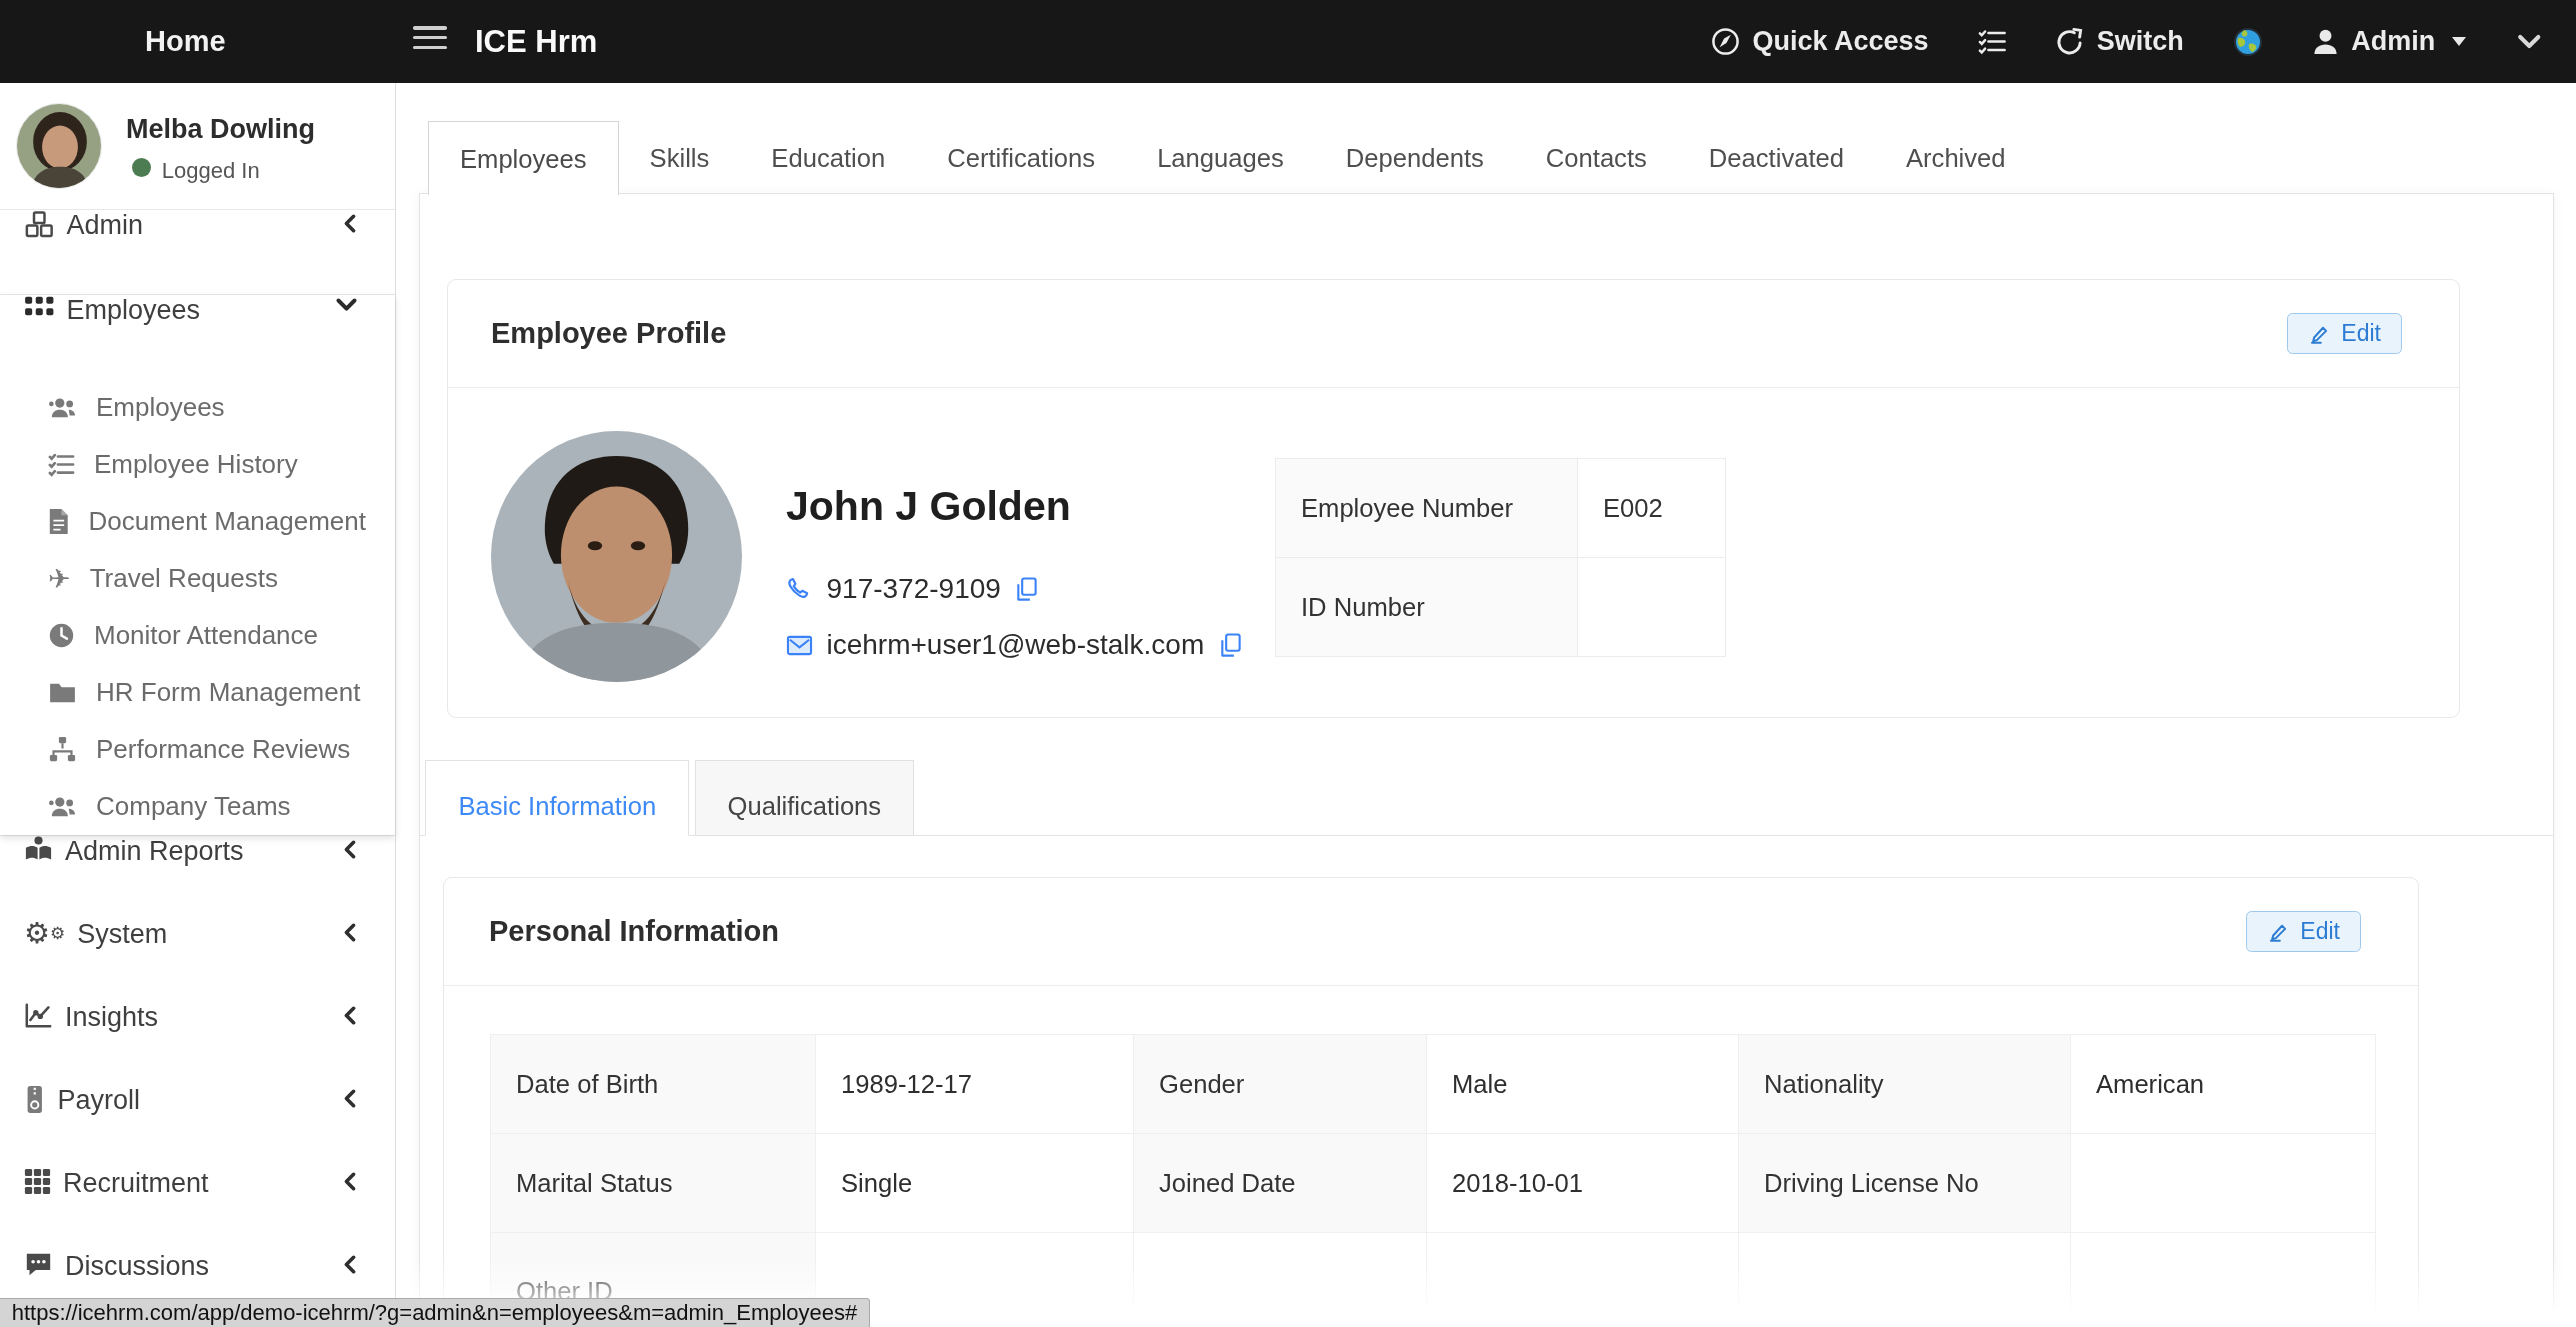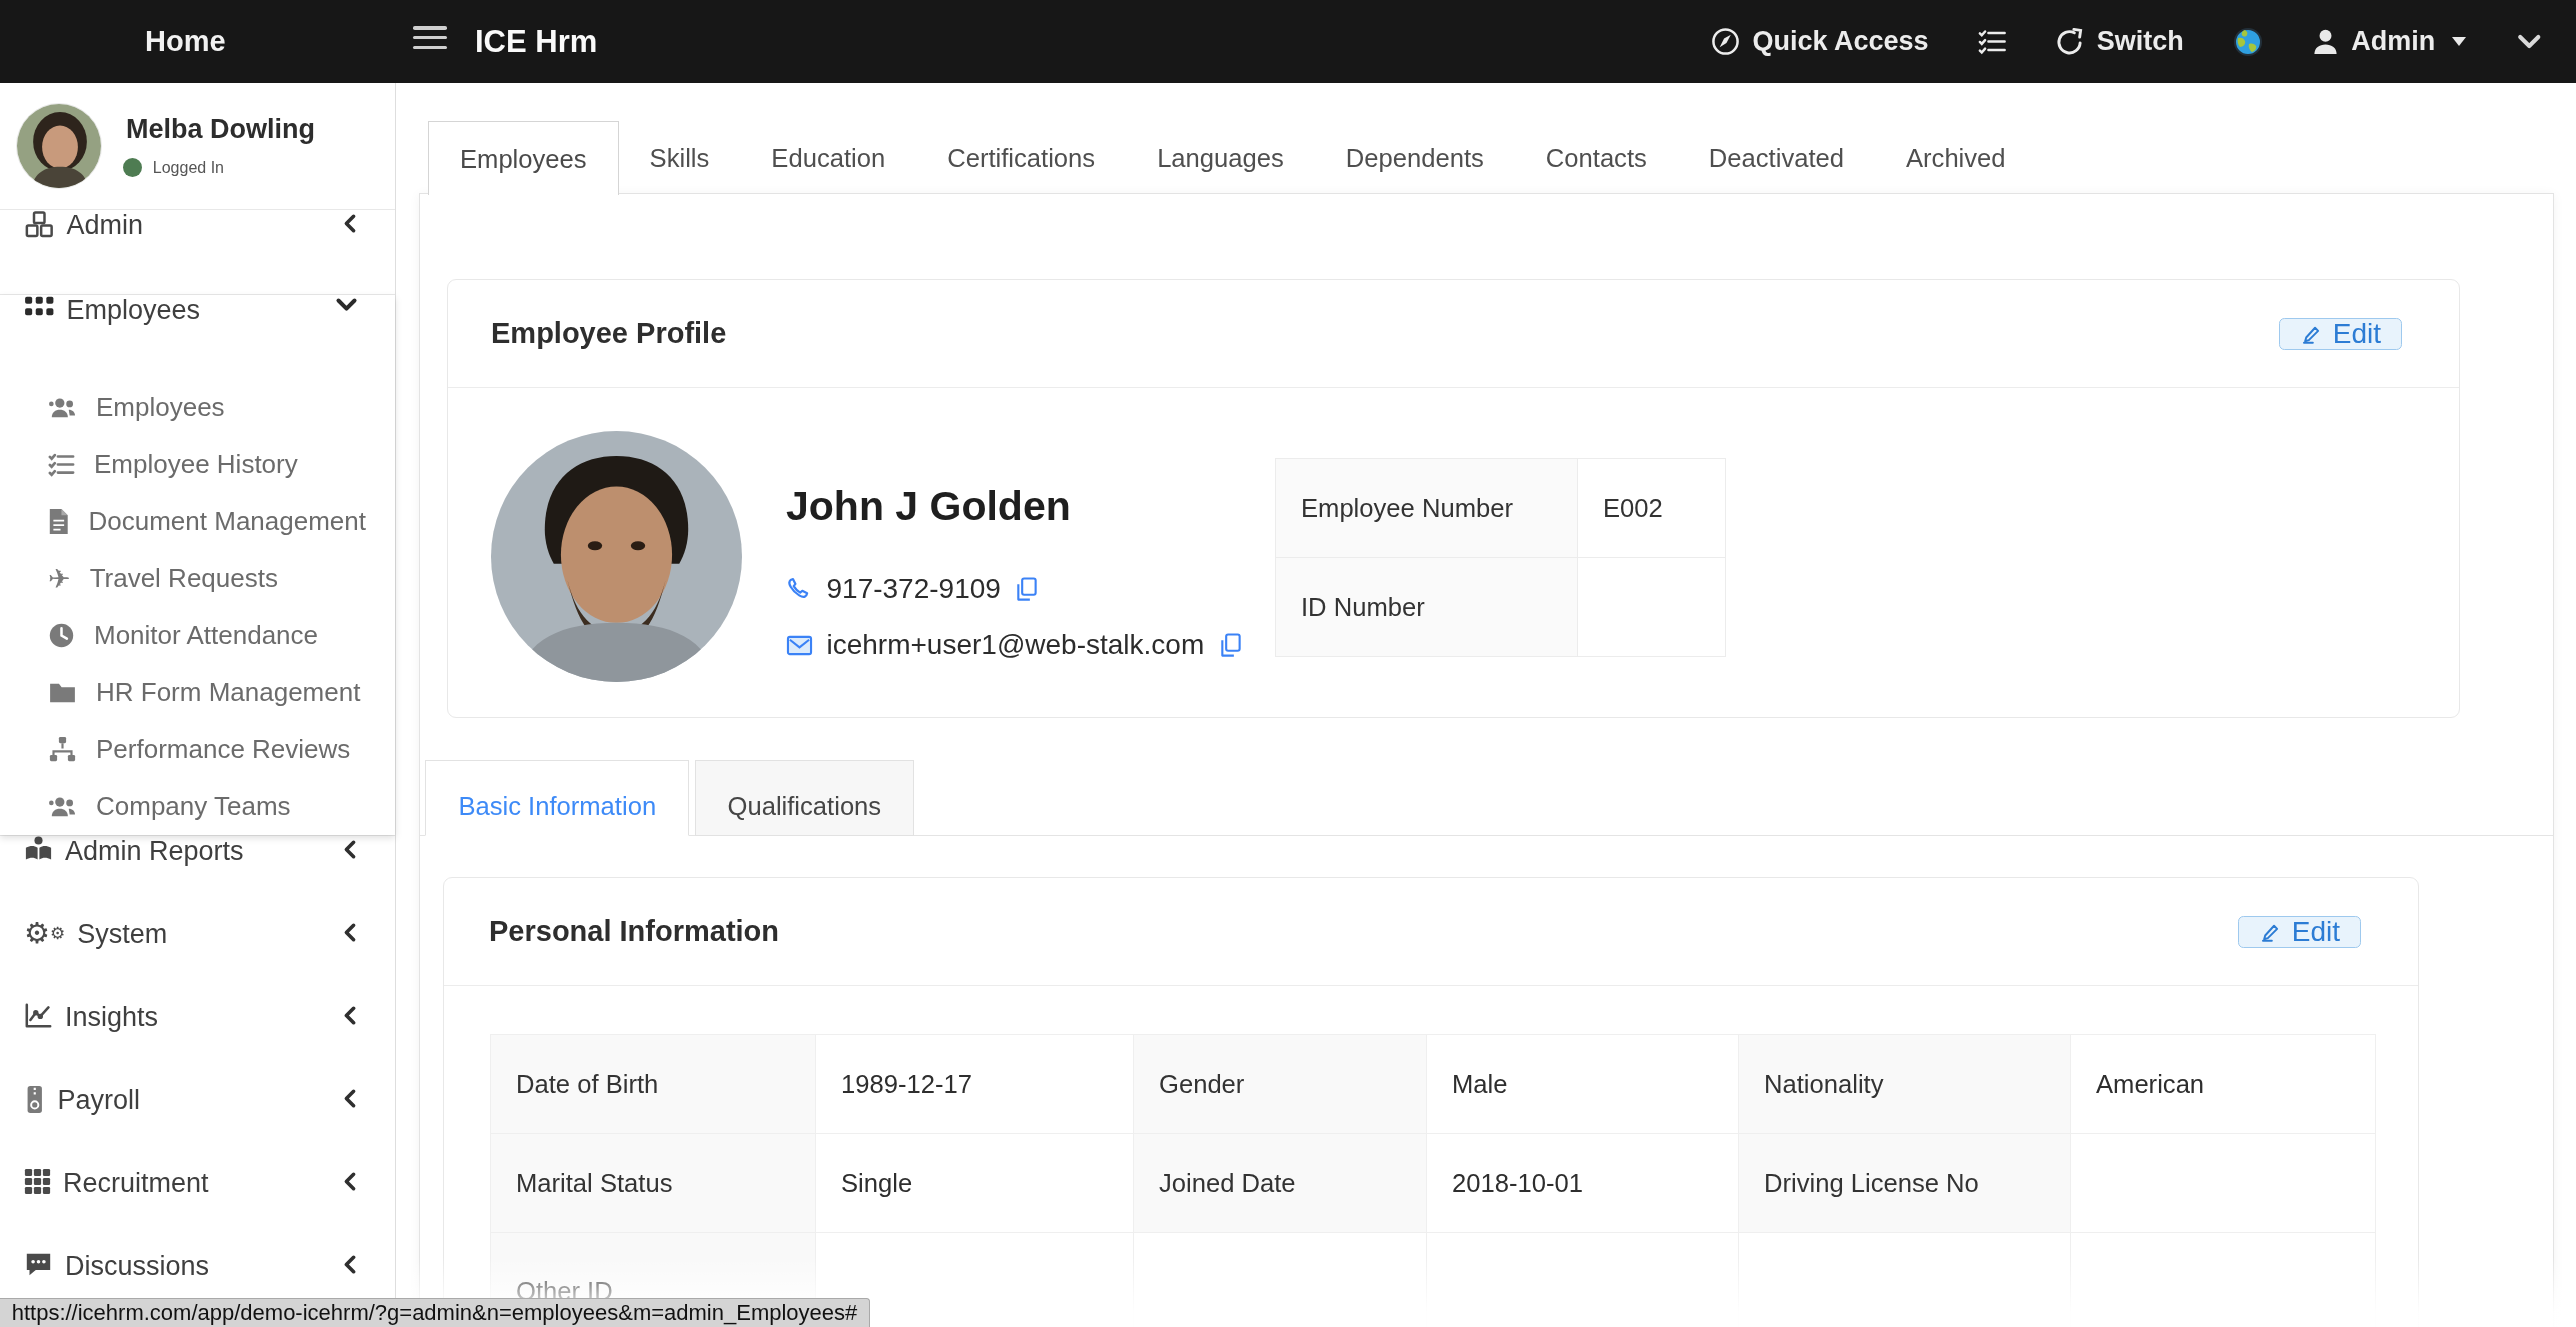--- a/index.html
+++ b/index.html
@@ -15,21 +15,21 @@
   .tb-brand { position:absolute; left:475px; top:0; line-height:83px; font-size:31px; font-weight:700; color:#fafafa; }
   .tb-right { position:absolute; right:32px; top:0; height:83px; display:flex; align-items:center; gap:48px; }
   .tb-link { display:flex; align-items:center; gap:12.6px; color:#ececec; font-size:27px; font-weight:600; cursor:pointer; }
   .tb-caret { width:0; height:0; border-left:7.2px solid transparent; border-right:7.2px solid transparent; border-top:9px solid #e9e9e9; margin-left:3.6px; }
 
   
   .sidebar { position:absolute; left:0; top:83px; width:396px; height:1245px; background:#fff; border-right:0.9px solid #dedede; z-index:5; }
   .sb-profile { position:relative; height:126px; }
   .sb-avatar { position:absolute; left:16px; top:20px; width:86px; height:86px; border-radius:50%; overflow:hidden; border:1.8px solid #e8e8e8; }
   .sb-name { position:absolute; left:126px; top:30.5px; font-size:27px; font-weight:700; color:#2d2d2d; }
-  .sb-status { position:absolute; left:123px; top:75px; display:flex; align-items:center; gap:10.8px; font-size:16px; color:#555; }
+  .sb-status { position:absolute; left:132px; top:75px; display:flex; gap:10.8px; font-size:22px; color:#555; }
   .sb-dot { width:19px; height:19px; border-radius:50%; background:#4e7c52; }
   .sb-divider { border-top:0.9px solid #e8e8e8; }
   .sb-item { height:84px; display:flex; align-items:flex-start; padding-left:24px; gap:12px; cursor:pointer; }
   .sb-item .lbl { font-size:27px; color:#3f3f3f; }
   .sb-item .chev { margin-left:auto; margin-right:36px; display:flex; }
   .sb-group { background:#fff; box-shadow:0 2.7px 7.2px rgba(0,0,0,.13); position:relative; }
   .sb-sub { height:57px; display:flex; align-items:center; padding-left:48px; gap:19px; cursor:pointer; }
   .sb-sub .lbl { font-size:26px; color:#6b6b6b; }
   .sb-item.lower { height:83px; }
   .icon { display:inline-flex; align-items:center; justify-content:center; }
@@ -38,23 +38,23 @@
   .content { position:absolute; left:396px; top:83px; right:0; bottom:0; background:#fff; }
   .main-tabs { position:absolute; left:32px; top:38px; height:74px; display:flex; z-index:3; }
   .mtab { padding:0 31px; line-height:74px; font-size:25.6px; color:#4f4f4f; cursor:pointer; white-space:nowrap; }
   .mtab.active { background:#fff; border:0.9px solid #d5d5d5; border-bottom:none; color:#4a4a4a; }
   .panel { position:absolute; left:23px; top:110px; width:2135px; height:1220px; background:#fff;
            border:0.9px solid #e3e3e3; border-bottom:none; box-shadow:0 0.9px 10.8px rgba(0,0,0,.05); z-index:1; }
 
   .card { position:absolute; background:#fff; border:0.9px solid #e8e8e8; border-radius:9px; }
   .card-head { height:108px; display:flex; align-items:center; padding:0 57px 0 43px; border-bottom:0.9px solid #ececec; }
   .card-title { font-size:29px; font-weight:600; color:#2e2e2e; }
-  .edit-btn { margin-left:auto; display:flex; align-items:center; gap:10px; height:32px; padding:0 20px;
+  .edit-btn { margin-left:auto; display:flex; align-items:center; gap:10px; height:41px; padding:0 20px;
               background:#e8f3fc; border:0.9px solid #9ec9ee; border-radius:5.4px; color:#2c7cd4;
-              font-size:28px; cursor:pointer; }
+              font-size:23px; cursor:pointer; }
 
   .profile-card { left:27px; top:85px; width:2013px; height:439px; }
   .photo { position:absolute; left:43px; top:151px; width:251px; height:251px; border-radius:50%; overflow:hidden; }
   .contact { position:absolute; left:338px; top:203px; }
   .emp-name { font-size:41px; font-weight:700; color:#1f1f1f; }
   .crow { display:flex; align-items:center; gap:13.5px; font-size:28px; color:#2c2c2c; }
   .crow.phone { margin-top:43px; }
   .crow.mail { margin-top:24px; }
   .mini-table { position:absolute; left:827px; top:178px; width:451px; border-collapse:collapse; }
   .mini-table td { border:0.9px solid #ececec; height:99px; font-size:25.6px; color:#333; padding-left:25px; }

